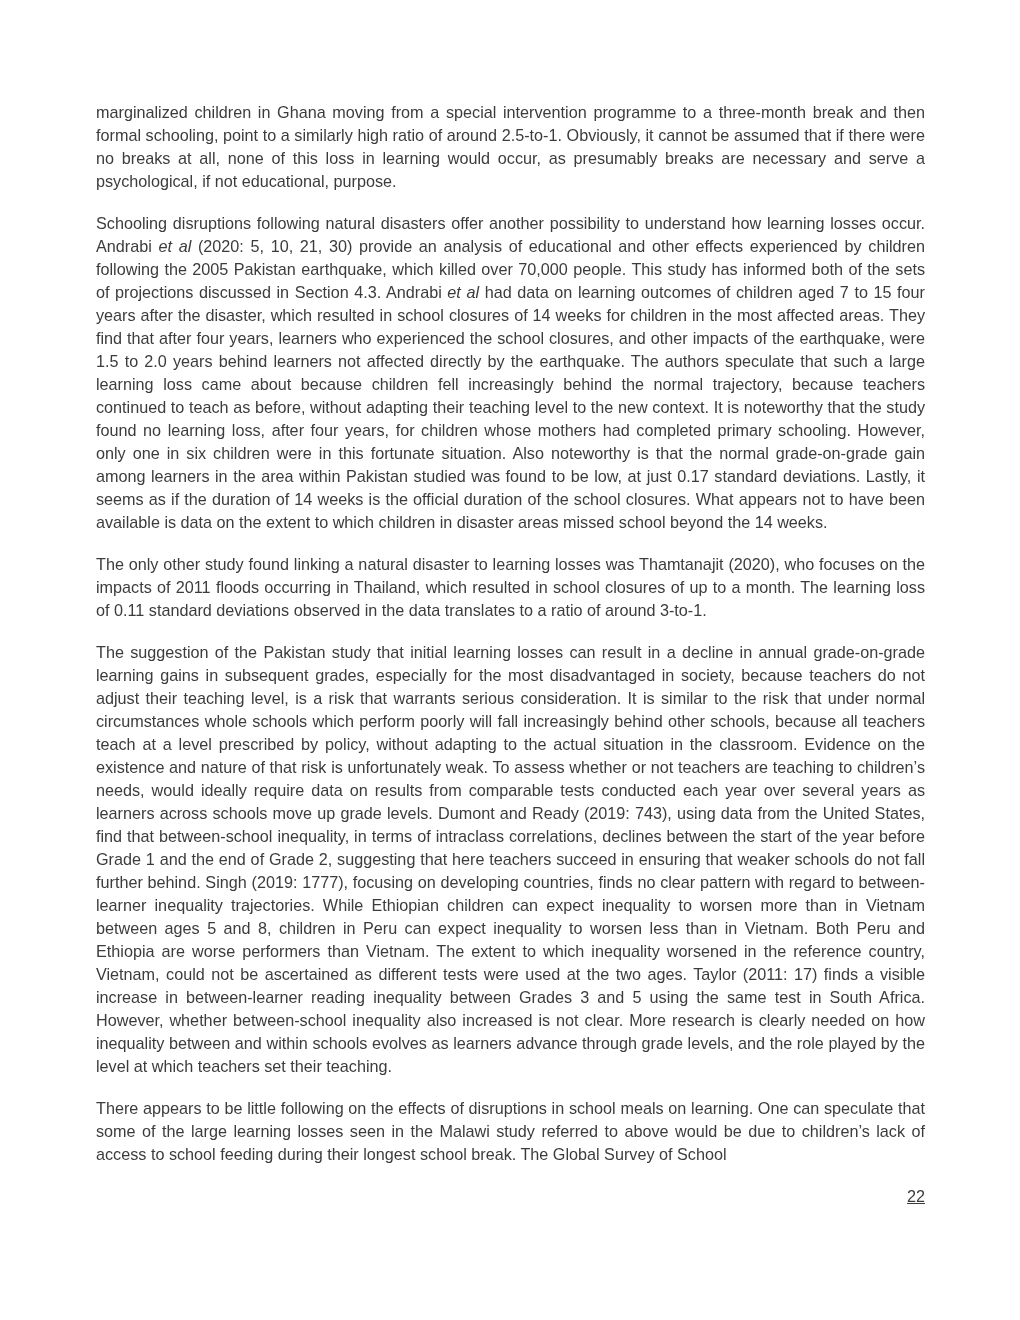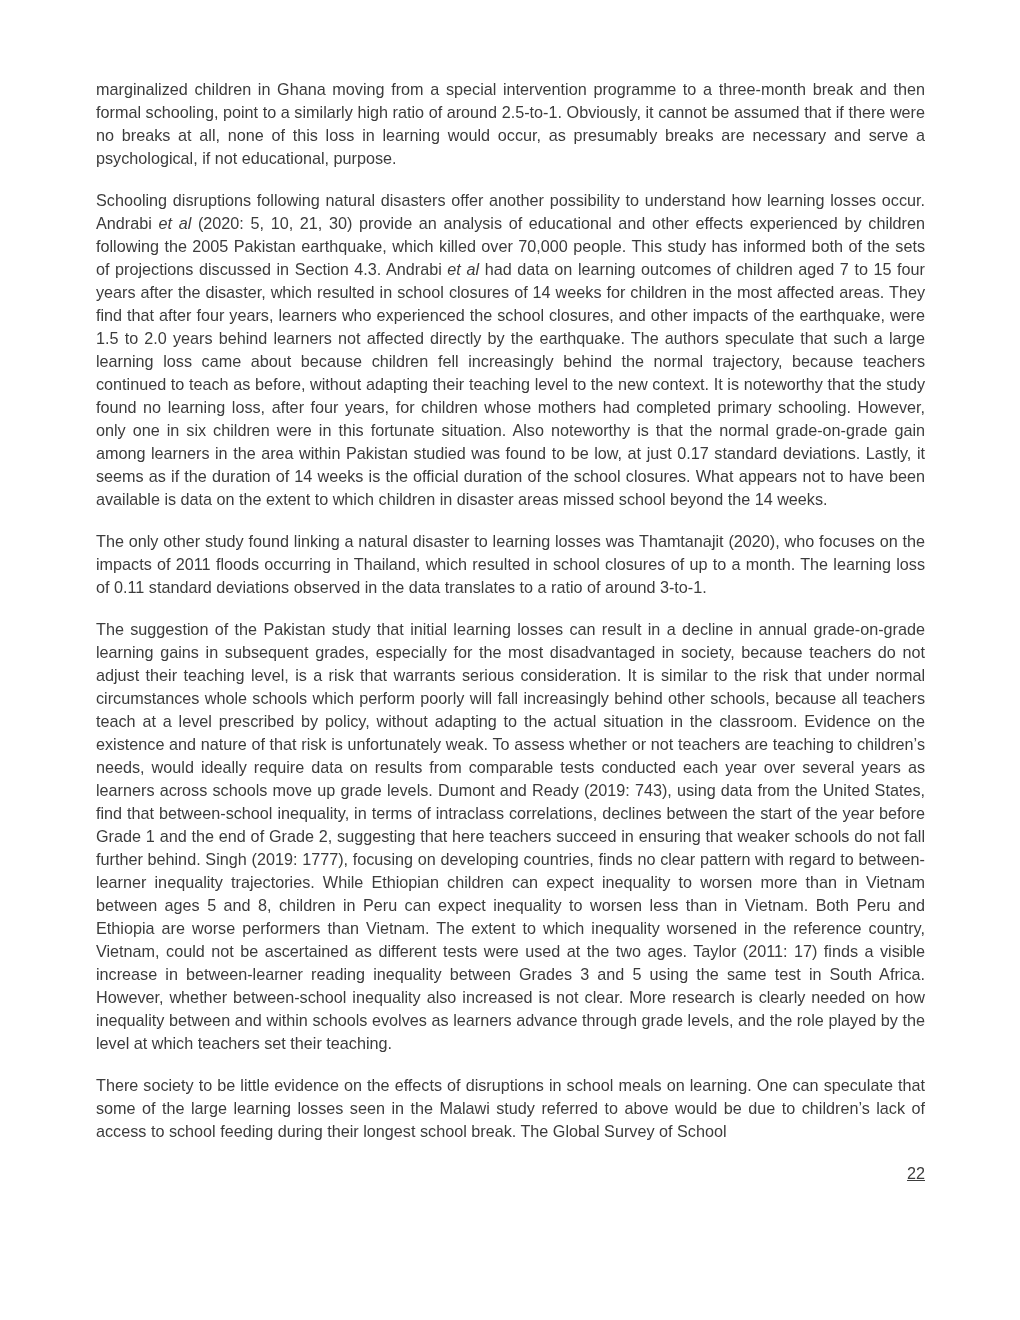--- a/index.html
+++ b/index.html
@@ -10,21 +10,21 @@
   .page {
     position: relative;
     box-sizing: border-box;
     width: 1020px;
     height: 1320px;
     background: #ffffff;
     font-family: "Liberation Sans", sans-serif;
     font-size: 16.2px;
     line-height: 23px;
     color: #3c3c3c;
-    padding: 78px 95px 0 96px;
+    padding: 101px 95px 0 96px;
     overflow: hidden;
   }
   p.para {
     margin: 0 0 19px 0;
     text-align: justify;
     text-justify: inter-word;
   }
   p.para em {
     font-style: italic;
   }
@@ -42,17 +42,17 @@
 <div class="page" style="color: rgb(60, 60, 60); background: rgb(255, 255, 255);">
 
   <p class="para"><span>marginalized children in Ghana moving from a special intervention programme to a three-month break and then formal schooling, point to a similarly high ratio of around 2.5-to-1. Obviously, it cannot be assumed that if there were no breaks at all, none of this loss in learning would occur, as presumably breaks are necessary and serve a psychological, if not educational, purpose.</span></p>
 
   <p class="para"><span>Schooling disruptions following natural disasters offer another possibility to understand how learning losses occur. Andrabi </span><em>et al</em><span> (2020: 5, 10, 21, 30) provide an analysis of educational and other effects experienced by children following the 2005 Pakistan earthquake, which killed over 70,000 people. This study has informed both of the sets of projections discussed in Section 4.3. Andrabi </span><em>et al</em><span> had data on learning outcomes of children aged 7 to 15 four years after the disaster, which resulted in school closures of 14 weeks for children in the most affected areas. They find that after four years, learners who experienced the school closures, and other impacts of the earthquake, were 1.5 to 2.0 years behind learners not affected directly by the earthquake. The authors speculate that such a large learning loss came about because children fell increasingly behind the normal trajectory, because teachers continued to teach as before, without adapting their teaching level to the new context. It is noteworthy that the study found no learning loss, after four years, for children whose mothers had completed primary schooling. However, only one in six children were in this fortunate situation. Also noteworthy is that the normal grade-on-grade gain among learners in the area within Pakistan studied was found to be low, at just 0.17 standard deviations. Lastly, it seems as if the duration of 14 weeks is the official duration of the school closures. What appears not to have been available is data on the extent to which children in disaster areas missed school beyond the 14 weeks.</span></p>
 
   <p class="para"><span>The only other study found linking a natural disaster to learning losses was Thamtanajit (2020), who focuses on the impacts of 2011 floods occurring in Thailand, which resulted in school closures of up to a month. The learning loss of 0.11 standard deviations observed in the data translates to a ratio of around 3-to-1.</span></p>
 
   <p class="para"><span>The suggestion of the Pakistan study that initial learning losses can result in a decline in annual grade-on-grade learning gains in subsequent grades, especially for the most disadvantaged in society, because teachers do not adjust their teaching level, is a risk that warrants serious consideration. It is similar to the risk that under normal circumstances whole schools which perform poorly will fall increasingly behind other schools, because all teachers teach at a level prescribed by policy, without adapting to the actual situation in the classroom. Evidence on the existence and nature of that risk is unfortunately weak. To assess whether or not teachers are teaching to children’s needs, would ideally require data on results from comparable tests conducted each year over several years as learners across schools move up grade levels. Dumont and Ready (2019: 743), using data from the United States, find that between-school inequality, in terms of intraclass correlations, declines between the start of the year before Grade 1 and the end of Grade 2, suggesting that here teachers succeed in ensuring that weaker schools do not fall further behind. Singh (2019: 1777), focusing on developing countries, finds no clear pattern with regard to between-learner inequality trajectories. While Ethiopian children can expect inequality to worsen more than in Vietnam between ages 5 and 8, children in Peru can expect inequality to worsen less than in Vietnam. Both Peru and Ethiopia are worse performers than Vietnam. The extent to which inequality worsened in the reference country, Vietnam, could not be ascertained as different tests were used at the two ages. Taylor (2011: 17) finds a visible increase in between-learner reading inequality between Grades 3 and 5 using the same test in South Africa. However, whether between-school inequality also increased is not clear. More research is clearly needed on how inequality between and within schools evolves as learners advance through grade levels, and the role played by the level at which teachers set their teaching.</span></p>
 
-  <p class="para"><span>There society to be little evidence on the </span><strong>effects of disruptions in school meals on learning</strong><span>. One can speculate that some of the large learning losses seen in the Malawi study referred to above would be due to children’s lack of access to school feeding during their longest school break. The Global Survey of School</span></p>
+  <p class="para"><span>There appears to be little following on the </span><strong>effects of disruptions in school meals on learning</strong><span>. One can speculate that some of the large learning losses seen in the Malawi study referred to above would be due to children’s lack of access to school feeding during their longest school break. The Global Survey of School</span></p>
 
   <div class="page-number">22</div>
 
 </div>
 
 </body></html>

